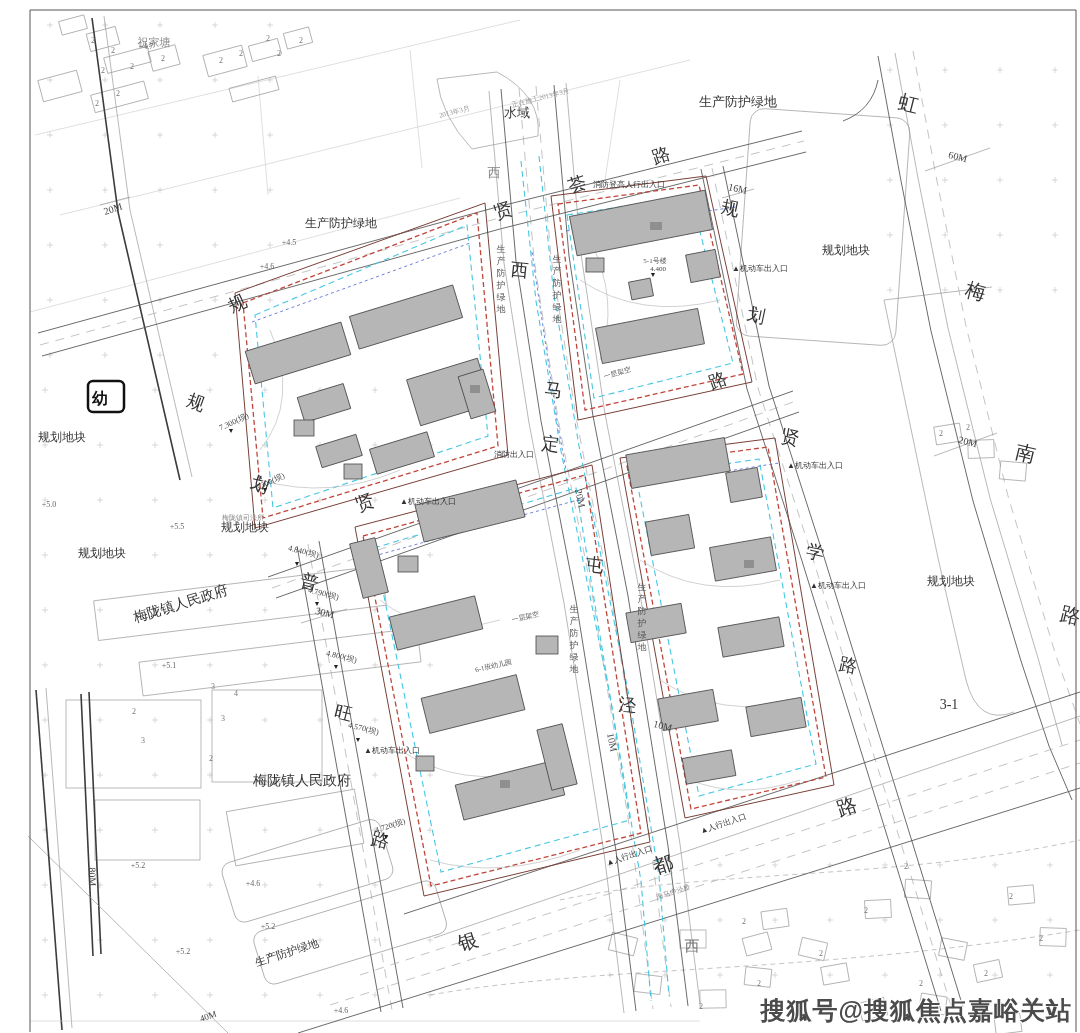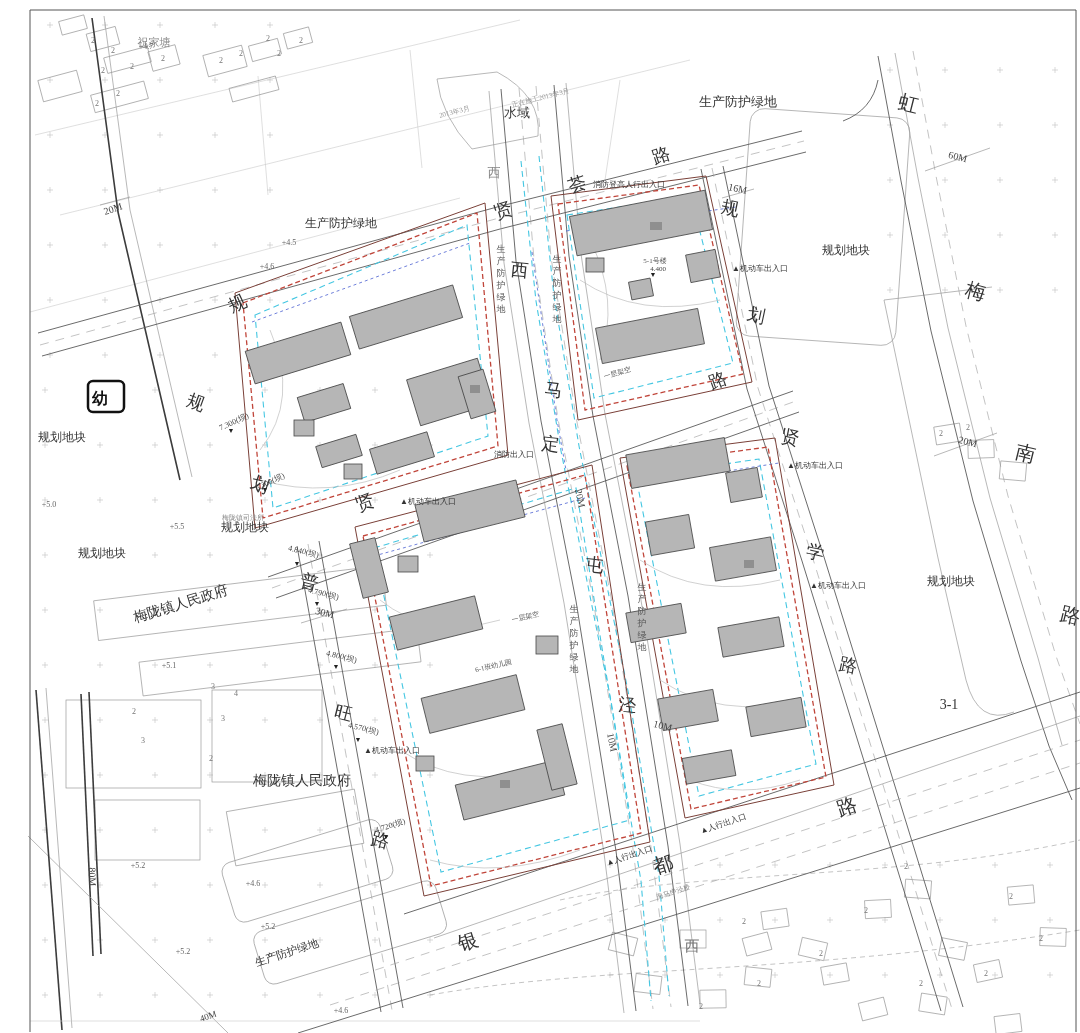--- a/index.html
+++ b/index.html
@@ -553,13 +553,14 @@
         <text x="674" y="894" font-size="7" fill="#888888" text-anchor="middle" transform="rotate(-18 674 894)">海马申泾桥</text>
         <text x="501" y="252" font-size="9" fill="#555555" text-anchor="middle"><tspan x="501" dy="0">生</tspan><tspan x="501" dy="12">产</tspan><tspan x="501" dy="12">防</tspan><tspan x="501" dy="12">护</tspan><tspan x="501" dy="12">绿</tspan><tspan x="501" dy="12">地</tspan></text>
         <text x="557" y="262" font-size="9" fill="#555555" text-anchor="middle"><tspan x="557" dy="0">生</tspan><tspan x="557" dy="12">产</tspan><tspan x="557" dy="12">防</tspan><tspan x="557" dy="12">护</tspan><tspan x="557" dy="12">绿</tspan><tspan x="557" dy="12">地</tspan></text>
         <text x="574" y="612" font-size="9" fill="#555555" text-anchor="middle"><tspan x="574" dy="0">生</tspan><tspan x="574" dy="12">产</tspan><tspan x="574" dy="12">防</tspan><tspan x="574" dy="12">护</tspan><tspan x="574" dy="12">绿</tspan><tspan x="574" dy="12">地</tspan></text>
         <text x="642" y="590" font-size="9" fill="#555555" text-anchor="middle"><tspan x="642" dy="0">生</tspan><tspan x="642" dy="12">产</tspan><tspan x="642" dy="12">防</tspan><tspan x="642" dy="12">护</tspan><tspan x="642" dy="12">绿</tspan><tspan x="642" dy="12">地</tspan></text>
       </g>
 
   <path class="frame" d="M 30,1032 L 30,10 L 1076,10 L 1076,1032"></path>
 </svg>
 
+<div id="watermark">搜狐号@搜狐焦点嘉峪关站</div>
 </div>
 
 </body></html>

